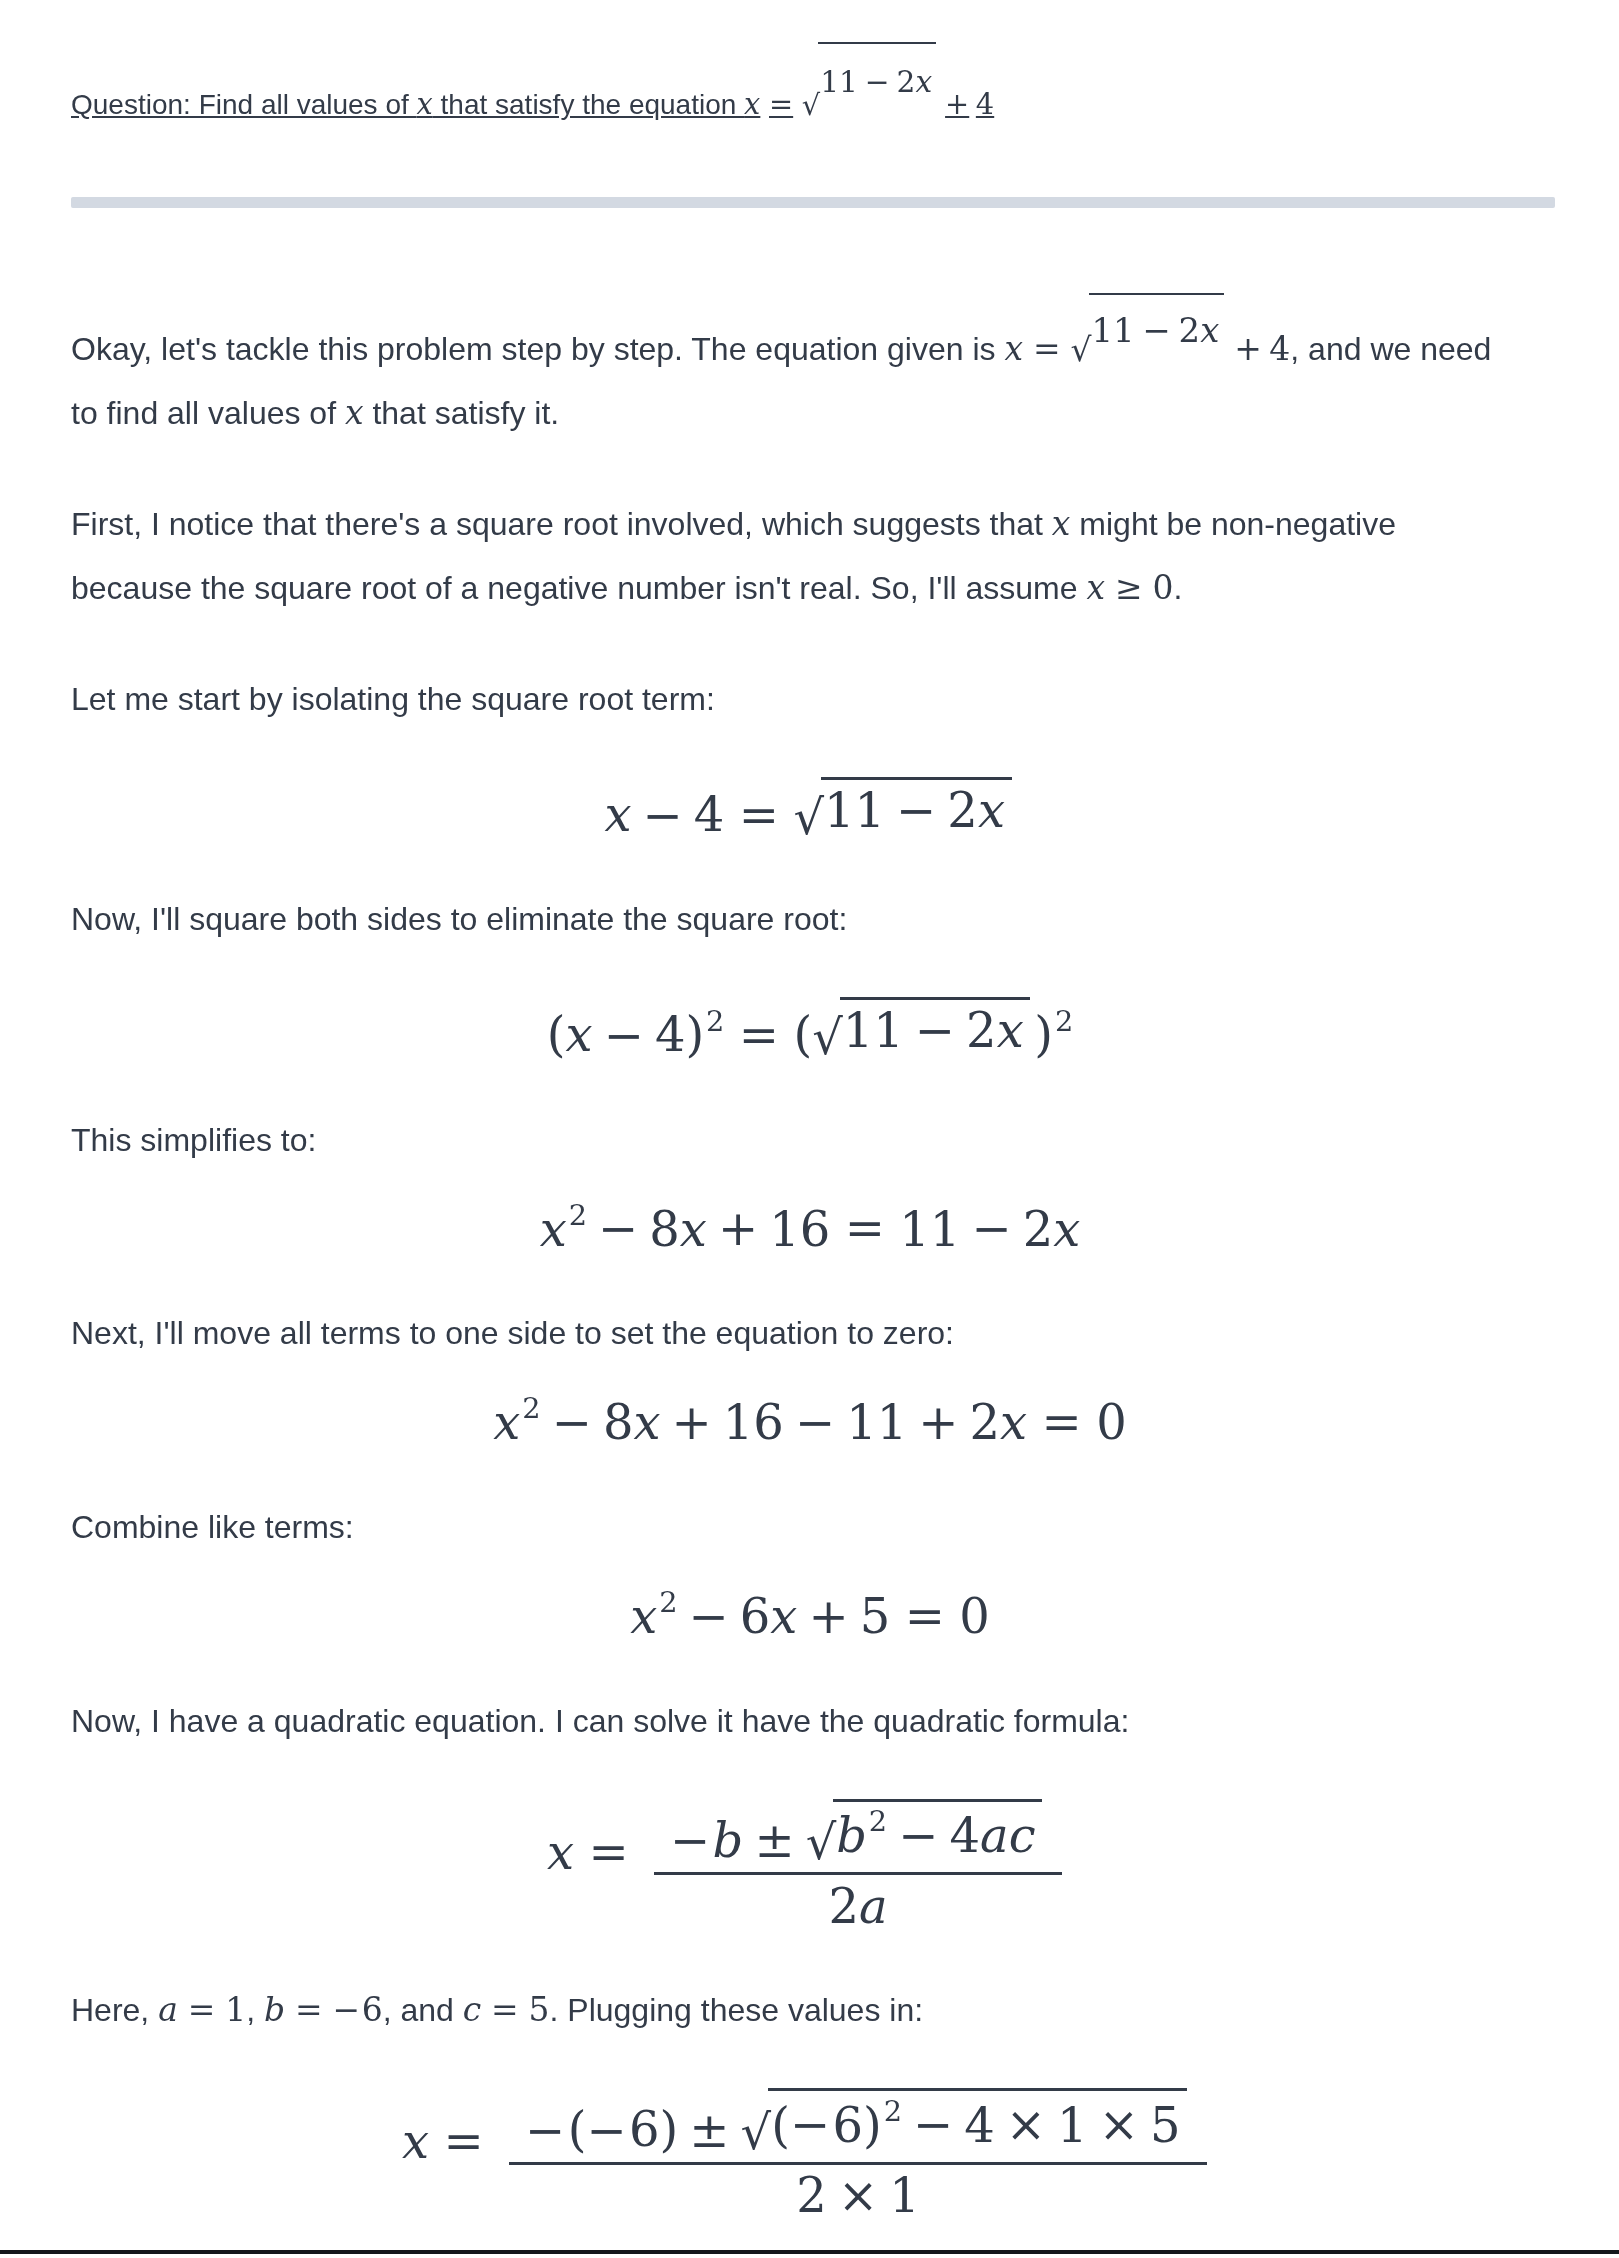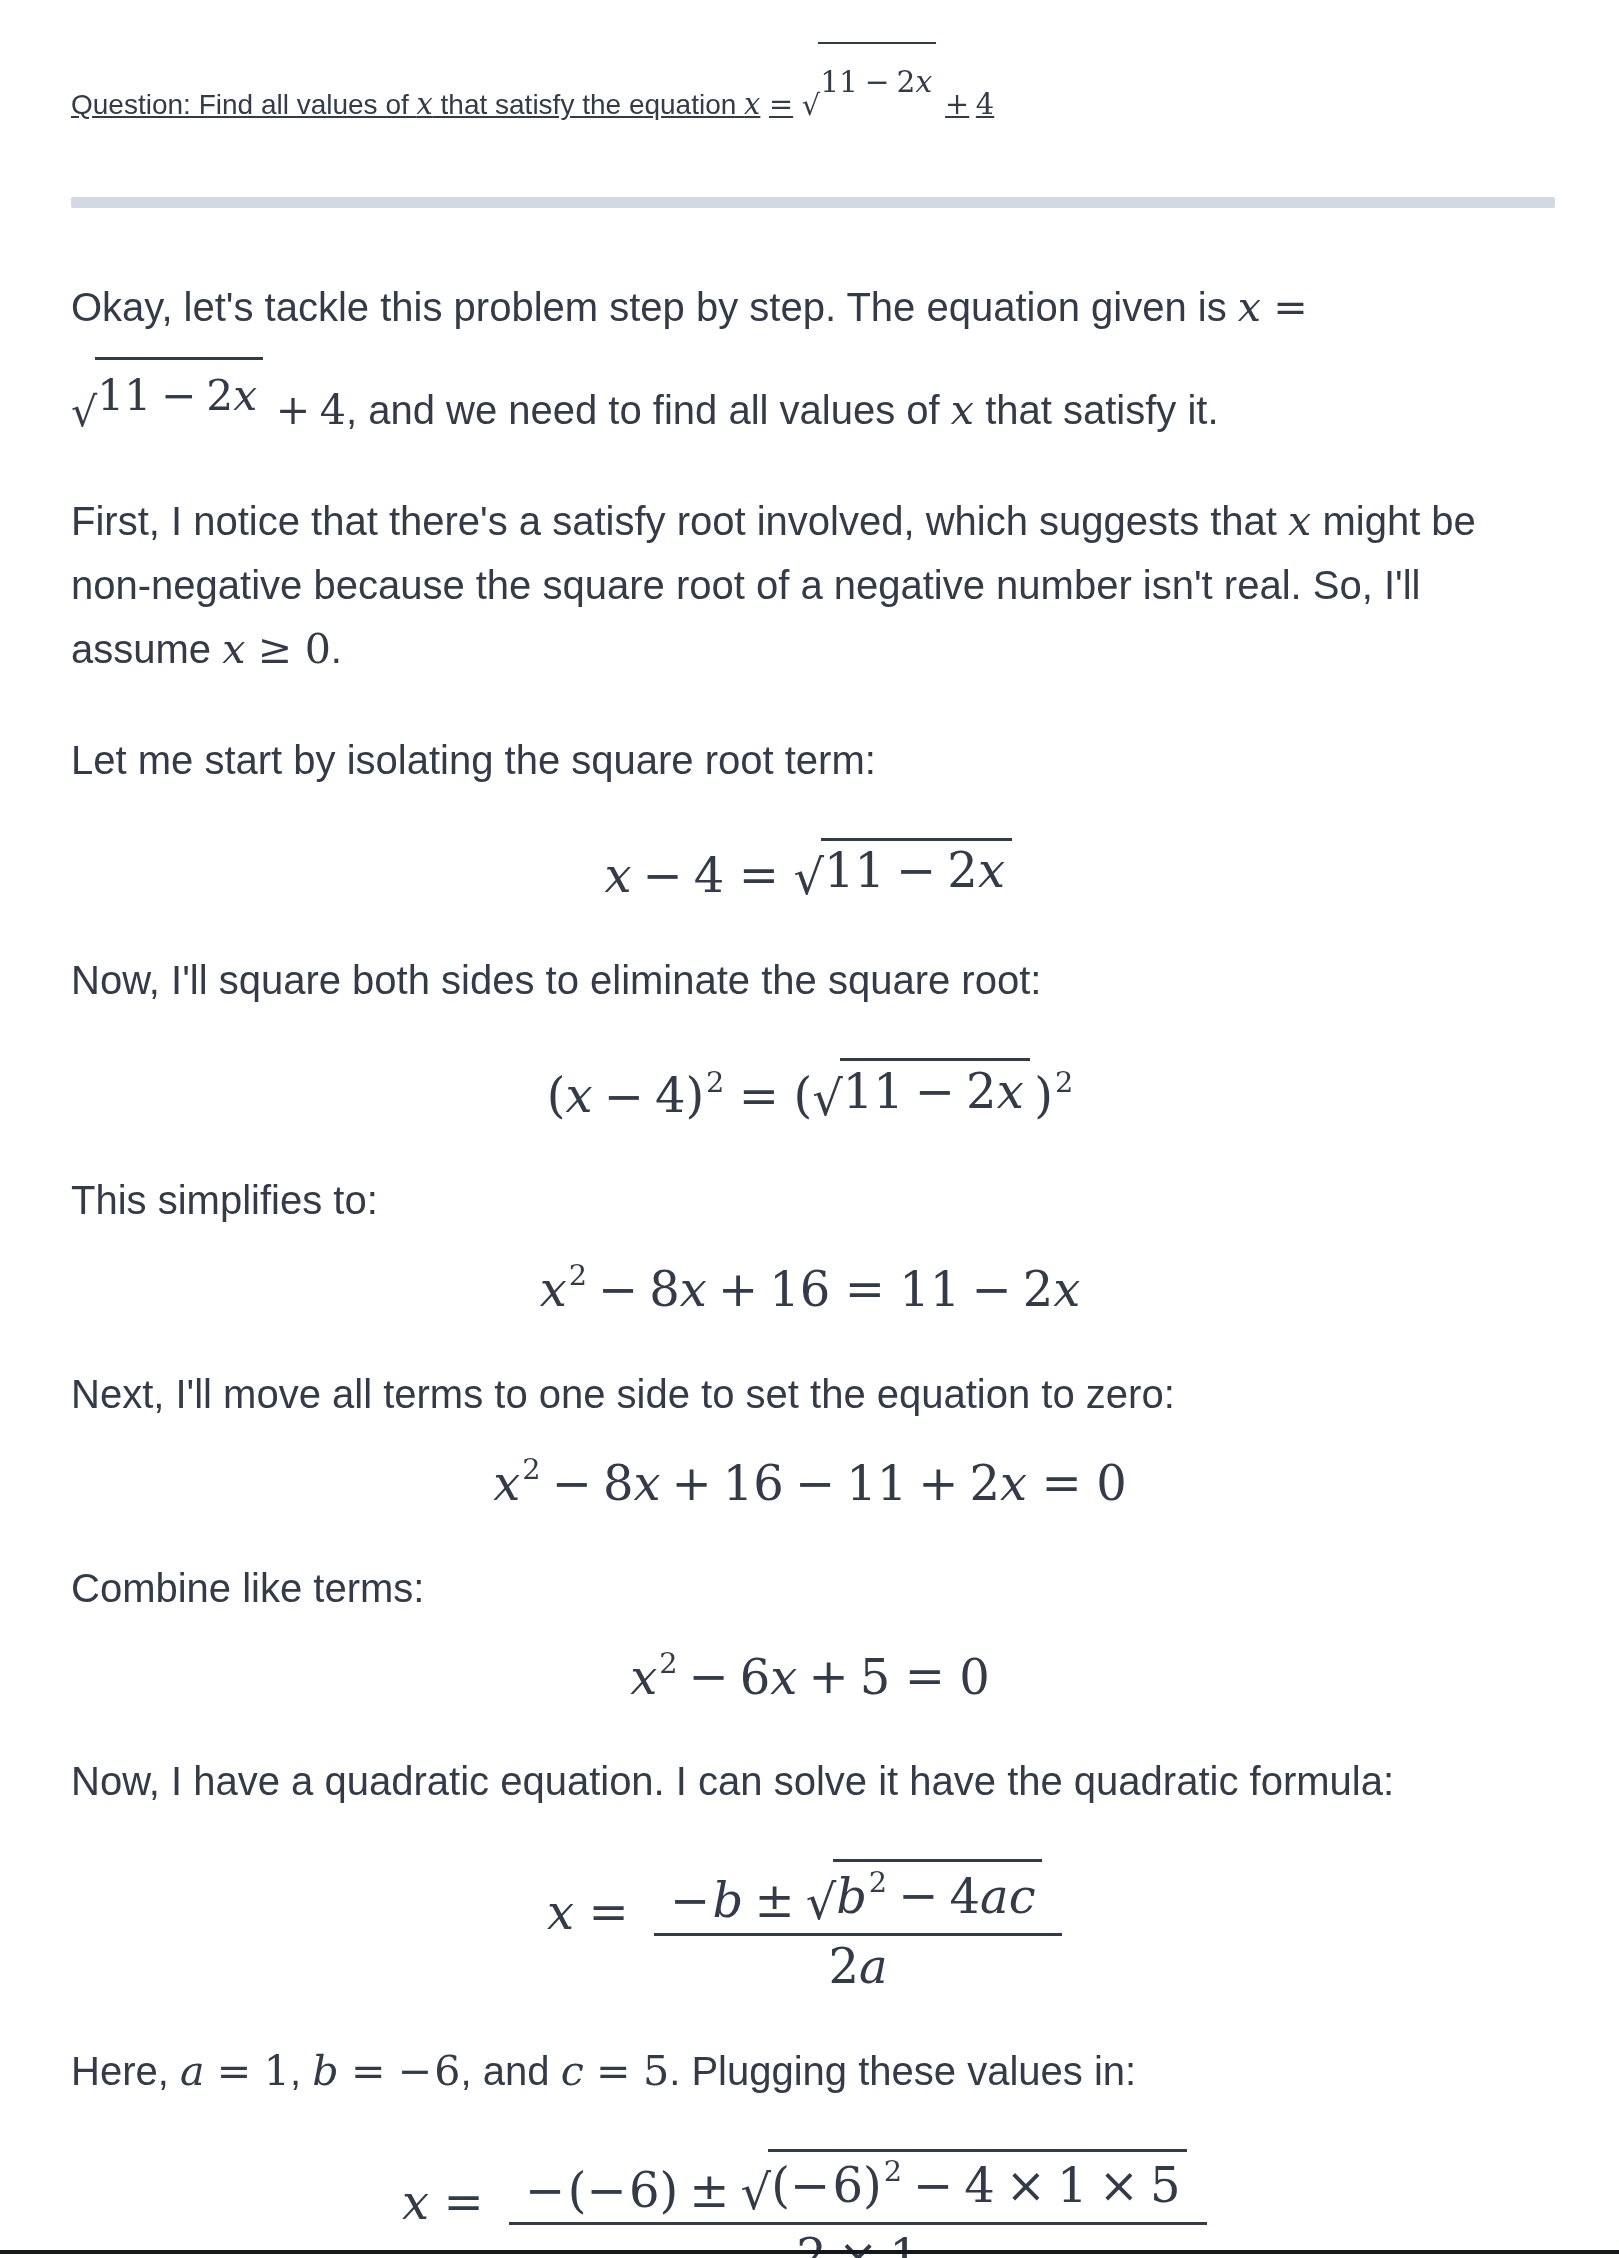--- a/index.html
+++ b/index.html
@@ -17,21 +17,21 @@
   .question { font-size: 28px; line-height: 69px; text-decoration: underline; }
 
   .divider {
     height: 11.2px;
     width: 1484px;
     background: #d3d9e2;
     margin-top: 58px;
     border-radius: 1.9px;
   }
 
-  .para { font-size: 40px; line-height: 64px; margin: 47px 0 0 0; }
+  .para { font-size: 32px; line-height: 64px; margin: 47px 0 0 0; }
   #blocks > .para:first-child { margin-top: 67px; }
 
   .display-math {
     font-size: 48px;
     line-height: 1.06;
     margin: 28px 0 28px -71px;
     width: 1620px;
     text-align: center;
     font-family: "DejaVu Serif", "Liberation Serif", serif;
   }
@@ -70,21 +70,21 @@
   <div class="question"><span class="tk-txt">Question: Find all values of </span><span class="m tk-v">x</span><span class="tk-txt"> that satisfy the equation </span><span class="m tk-v">x</span><span class="m tk-r">=</span><span class="m tk-sqrt">
         <span class="rad">√</span>
         <span class="vinc"><span class="m tk-n">11</span><span class="m tk-b">−</span><span class="m tk-n">2</span><span class="m tk-v">x</span></span>
       </span><span class="m tk-b">+</span><span class="m tk-n">4</span></div>
   <div class="divider"></div>
   <div id="blocks">
       <div class="para"><span class="tk-txt">Okay, let's tackle this problem step by step. The equation given is </span><span class="m tk-v">x</span><span class="m tk-r">=</span><span class="m tk-sqrt">
           <span class="rad">√</span>
           <span class="vinc"><span class="m tk-n">11</span><span class="m tk-b">−</span><span class="m tk-n">2</span><span class="m tk-v">x</span></span>
         </span><span class="m tk-b">+</span><span class="m tk-n">4</span><span class="tk-txt">, and we need to find all values of </span><span class="m tk-v">x</span><span class="tk-txt"> that satisfy it.</span></div>
-      <div class="para"><span class="tk-txt">First, I notice that there's a satisfy root involved, which suggests that </span><span class="m tk-v">x</span><span class="tk-txt"> might be non-negative because the square root of a negative number isn't real. So, I'll assume </span><span class="m tk-v">x</span><span class="m tk-r">≥</span><span class="m tk-n">0</span><span class="tk-txt">.</span></div>
+      <div class="para"><span class="tk-txt">First, I notice that there's a square root involved, which suggests that </span><span class="m tk-v">x</span><span class="tk-txt"> might be non-negative because the square root of a negative number isn't real. So, I'll assume </span><span class="m tk-v">x</span><span class="m tk-r">≥</span><span class="m tk-n">0</span><span class="tk-txt">.</span></div>
       <div class="para"><span class="tk-txt">Let me start by isolating the square root term:</span></div>
       <div class="display-math"><span class="m tk-v">x</span><span class="m tk-b">−</span><span class="m tk-n">4</span><span class="m tk-r">=</span><span class="m tk-sqrt">
           <span class="rad">√</span>
           <span class="vinc"><span class="m tk-n">11</span><span class="m tk-b">−</span><span class="m tk-n">2</span><span class="m tk-v">x</span></span>
         </span></div>
       <div class="para"><span class="tk-txt">Now, I'll square both sides to eliminate the square root:</span></div>
       <div class="display-math"><span class="m tk-d">(</span><span class="m tk-v">x</span><span class="m tk-b">−</span><span class="m tk-n">4</span><span class="m tk-d">)</span><span class="m tk-sup">2</span><span class="m tk-r">=</span><span class="m tk-d">(</span><span class="m tk-sqrt">
           <span class="rad">√</span>
           <span class="vinc"><span class="m tk-n">11</span><span class="m tk-b">−</span><span class="m tk-n">2</span><span class="m tk-v">x</span></span>
         </span><span class="m tk-d">)</span><span class="m tk-sup">2</span></div>

